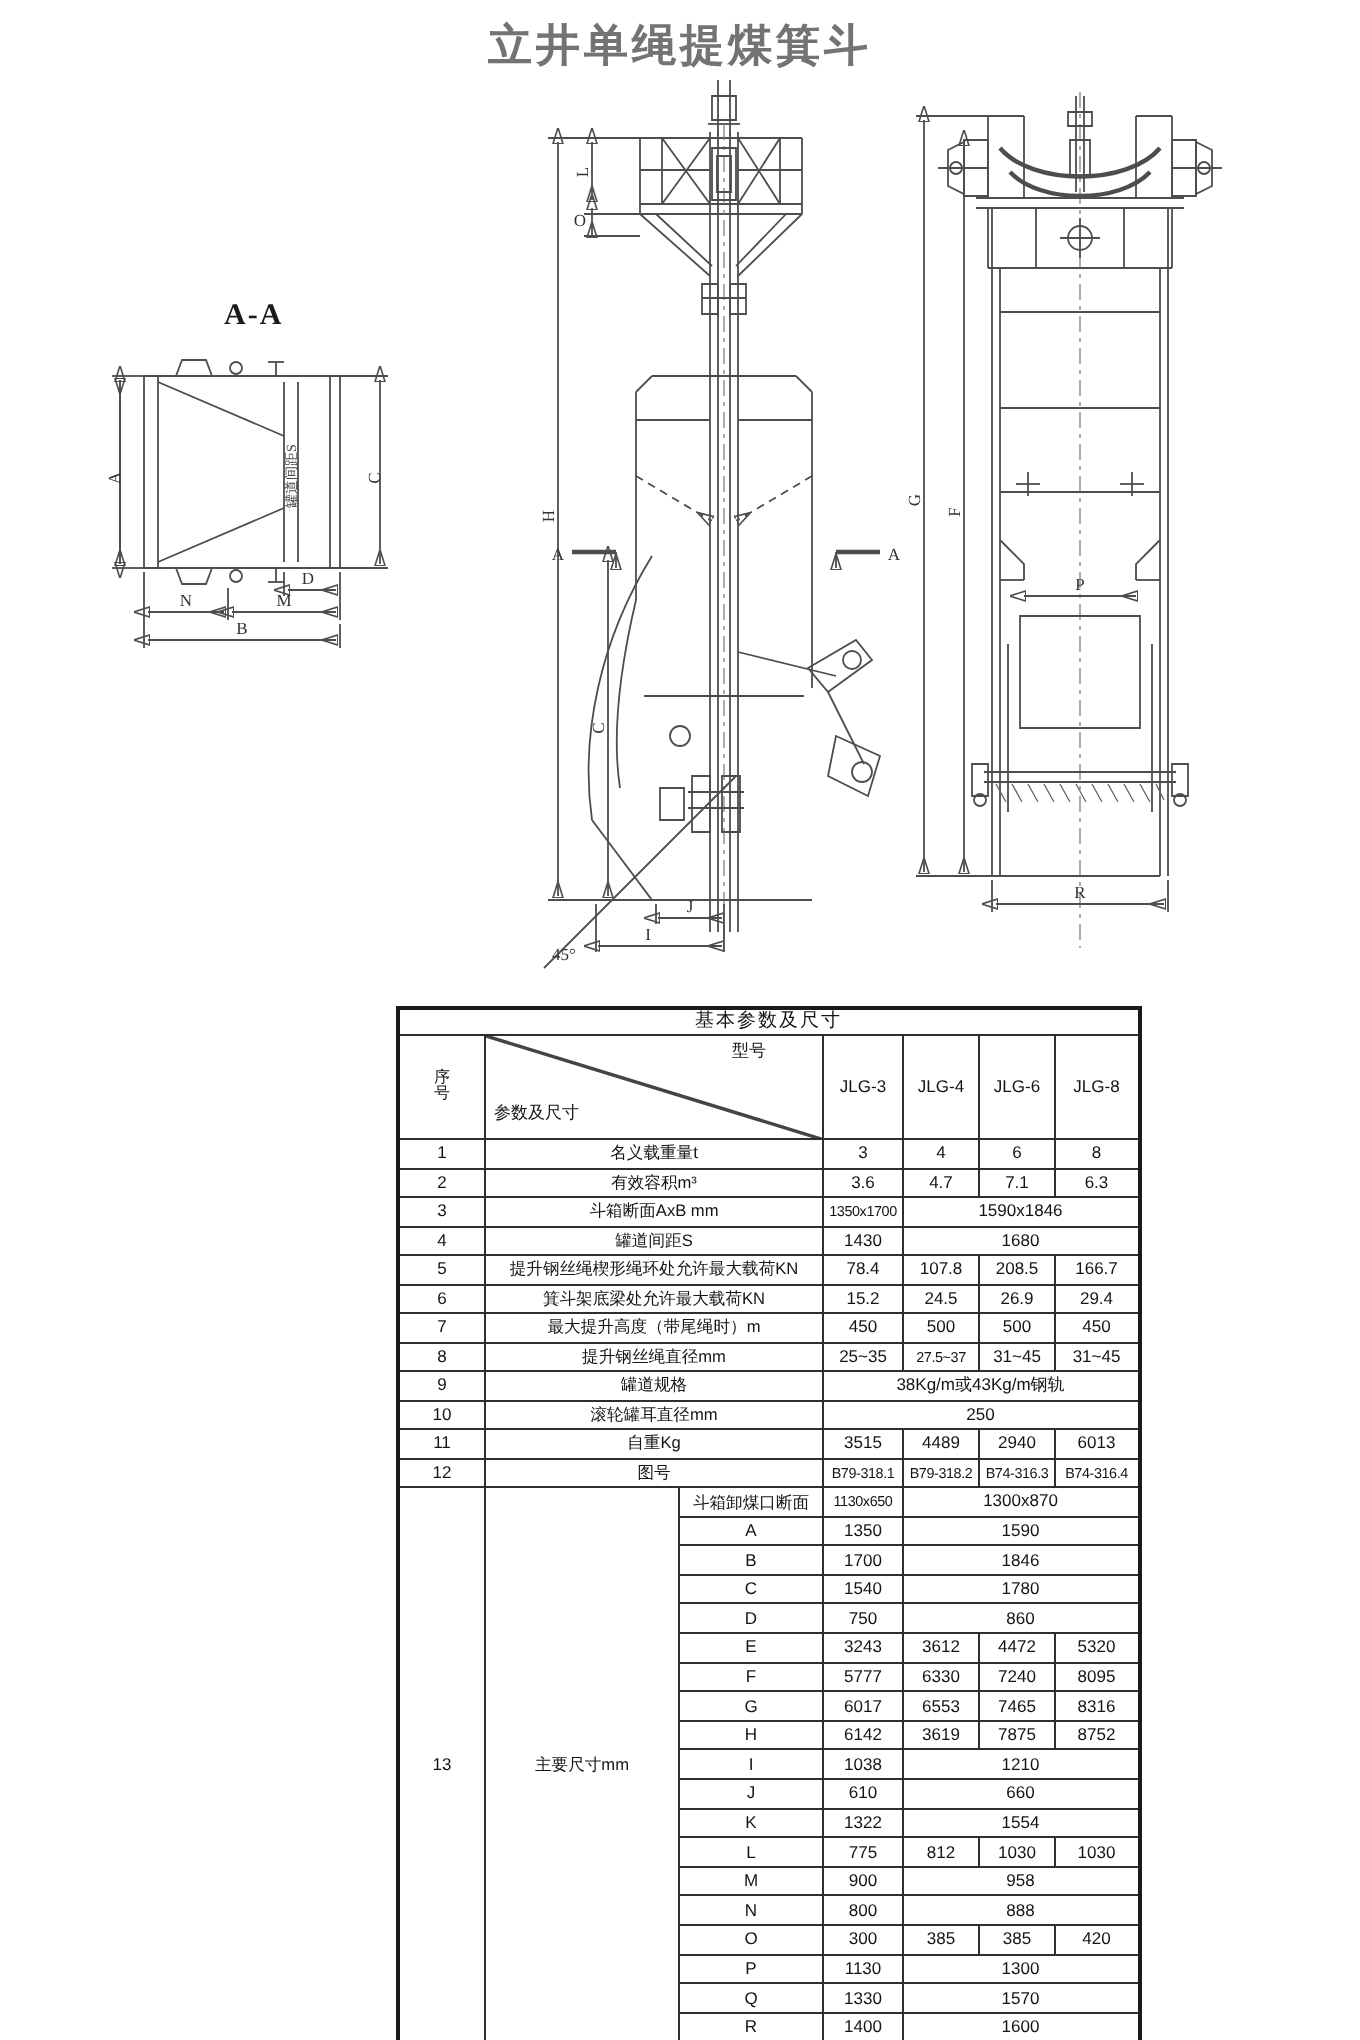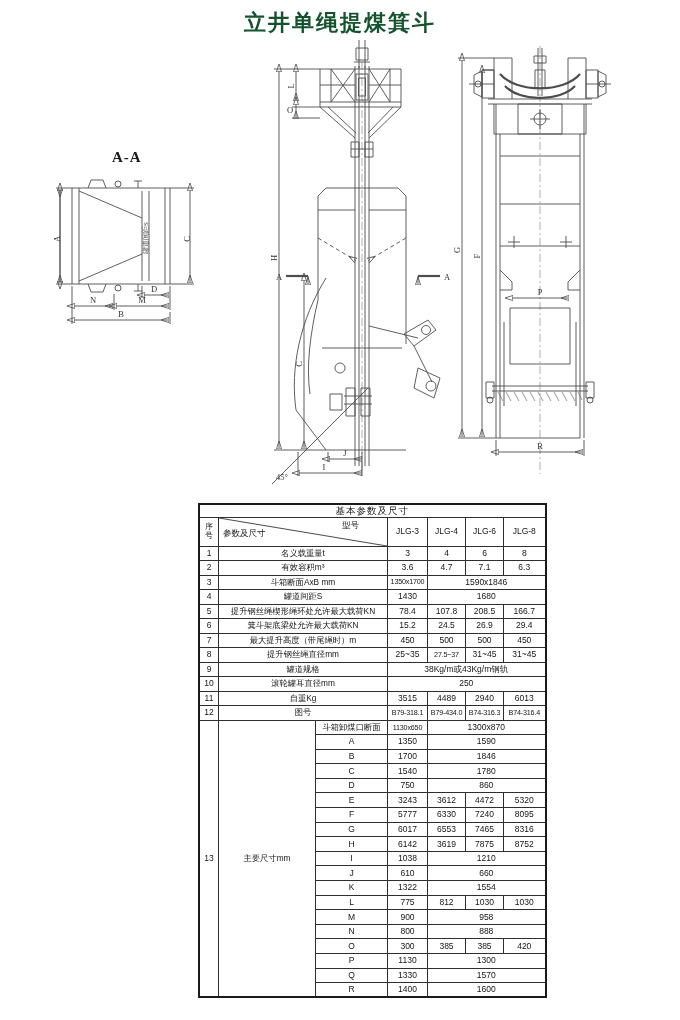--- a/index.html
+++ b/index.html
@@ -1,39 +1,39 @@
 <!DOCTYPE html>
 <html><head>
 <meta charset="utf-8">
 <style>
   *{margin:0;padding:0;box-sizing:border-box}
   html,body{width:680px;height:1020px;background:#fff}
   body{font-family:"Liberation Sans",sans-serif;position:relative;color:#111}
   .page{position:absolute;inset:0;background:#fff;overflow:hidden}
   .title{position:absolute;top:8px;left:0;width:100%;text-align:center;
-         font-size:22px;font-weight:bold;letter-spacing:2px;color:#14532d}
+         font-size:22px;font-weight:bold;letter-spacing:2px;color:#737373}
   svg.draw{position:absolute;overflow:visible}
   svg.draw line,svg.draw path,svg.draw rect,svg.draw polyline,svg.draw polygon,svg.draw circle{
     fill:none;stroke:#4d4d4d;stroke-width:0.9;vector-effect:non-scaling-stroke}
   svg.draw .thin{stroke:#6a6a6a;stroke-width:0.7}
   svg.draw .thick{stroke-width:2.2}
   svg.draw .cl{stroke-dasharray:8 3 2 3;stroke:#777;stroke-width:0.6}
   svg.draw .dash{stroke-dasharray:4 3}
   svg.draw text{fill:#333;font-family:"Liberation Serif",serif;font-size:8.5px;stroke:none}
   svg.draw text.hd{font-size:15px;font-weight:bold;letter-spacing:1px;fill:#1a1a1a}
   svg.draw text.vtx{font-size:7px;fill:#444}
   
   table.tbl{position:absolute;left:198px;top:503px;border-collapse:collapse;table-layout:fixed;
             background:#fff;border:2px solid #1a1a1a}
   .tbl td{border:1px solid #2e2e2e;text-align:center;vertical-align:middle;
           font-size:8.5px;line-height:1.05;padding:0;overflow:hidden;color:#141414}
   .tbl tr.trow{height:14.5px}
   .tbl tr.srow{height:14.6px}
   .tbl td.ttl{font-weight:normal;font-size:9.5px;height:13px;letter-spacing:1px}
-  .tbl td.seqh{font-size:8px;line-height:1.1;padding:5px;word-break:break-all}
+  .tbl td.seqh{font-size:8px;line-height:1.1;padding:17px;word-break:break-all}
   .tbl td.sm{font-size:7.2px;letter-spacing:-0.2px}
   .tbl td.lbl{font-size:8.3px}
   .tbl td.diag{position:relative;padding:0}
   .diag .dline{position:absolute;inset:0;width:100%;height:100%}
   .diag .model-lbl{position:absolute;top:3px;right:28px;font-size:8.5px}
   .diag .param-lbl{position:absolute;bottom:8px;left:4px;font-size:8.5px}
 </style>
 </head>
 <body>
 
@@ -397,21 +397,21 @@
         <td class="lbl" colspan="2">自重Kg</td>
         <td>3515</td>
         <td>4489</td>
         <td>2940</td>
         <td>6013</td>
       </tr>
       <tr class="trow">
         <td>12</td>
         <td class="lbl" colspan="2">图号</td>
         <td class="sm">B79-318.1</td>
-        <td class="sm">B79-434.0</td>
+        <td class="sm">B79-318.2</td>
         <td class="sm">B74-316.3</td>
         <td class="sm">B74-316.4</td>
       </tr>
 
       <tr class="srow">
         <td rowspan="19">13</td>
         <td rowspan="19" class="lbl">主要尺寸mm</td>
         <td class="lbl">斗箱卸煤口断面</td>
         <td class="sm">1130x650</td>
         <td colspan="3">1300x870</td>

